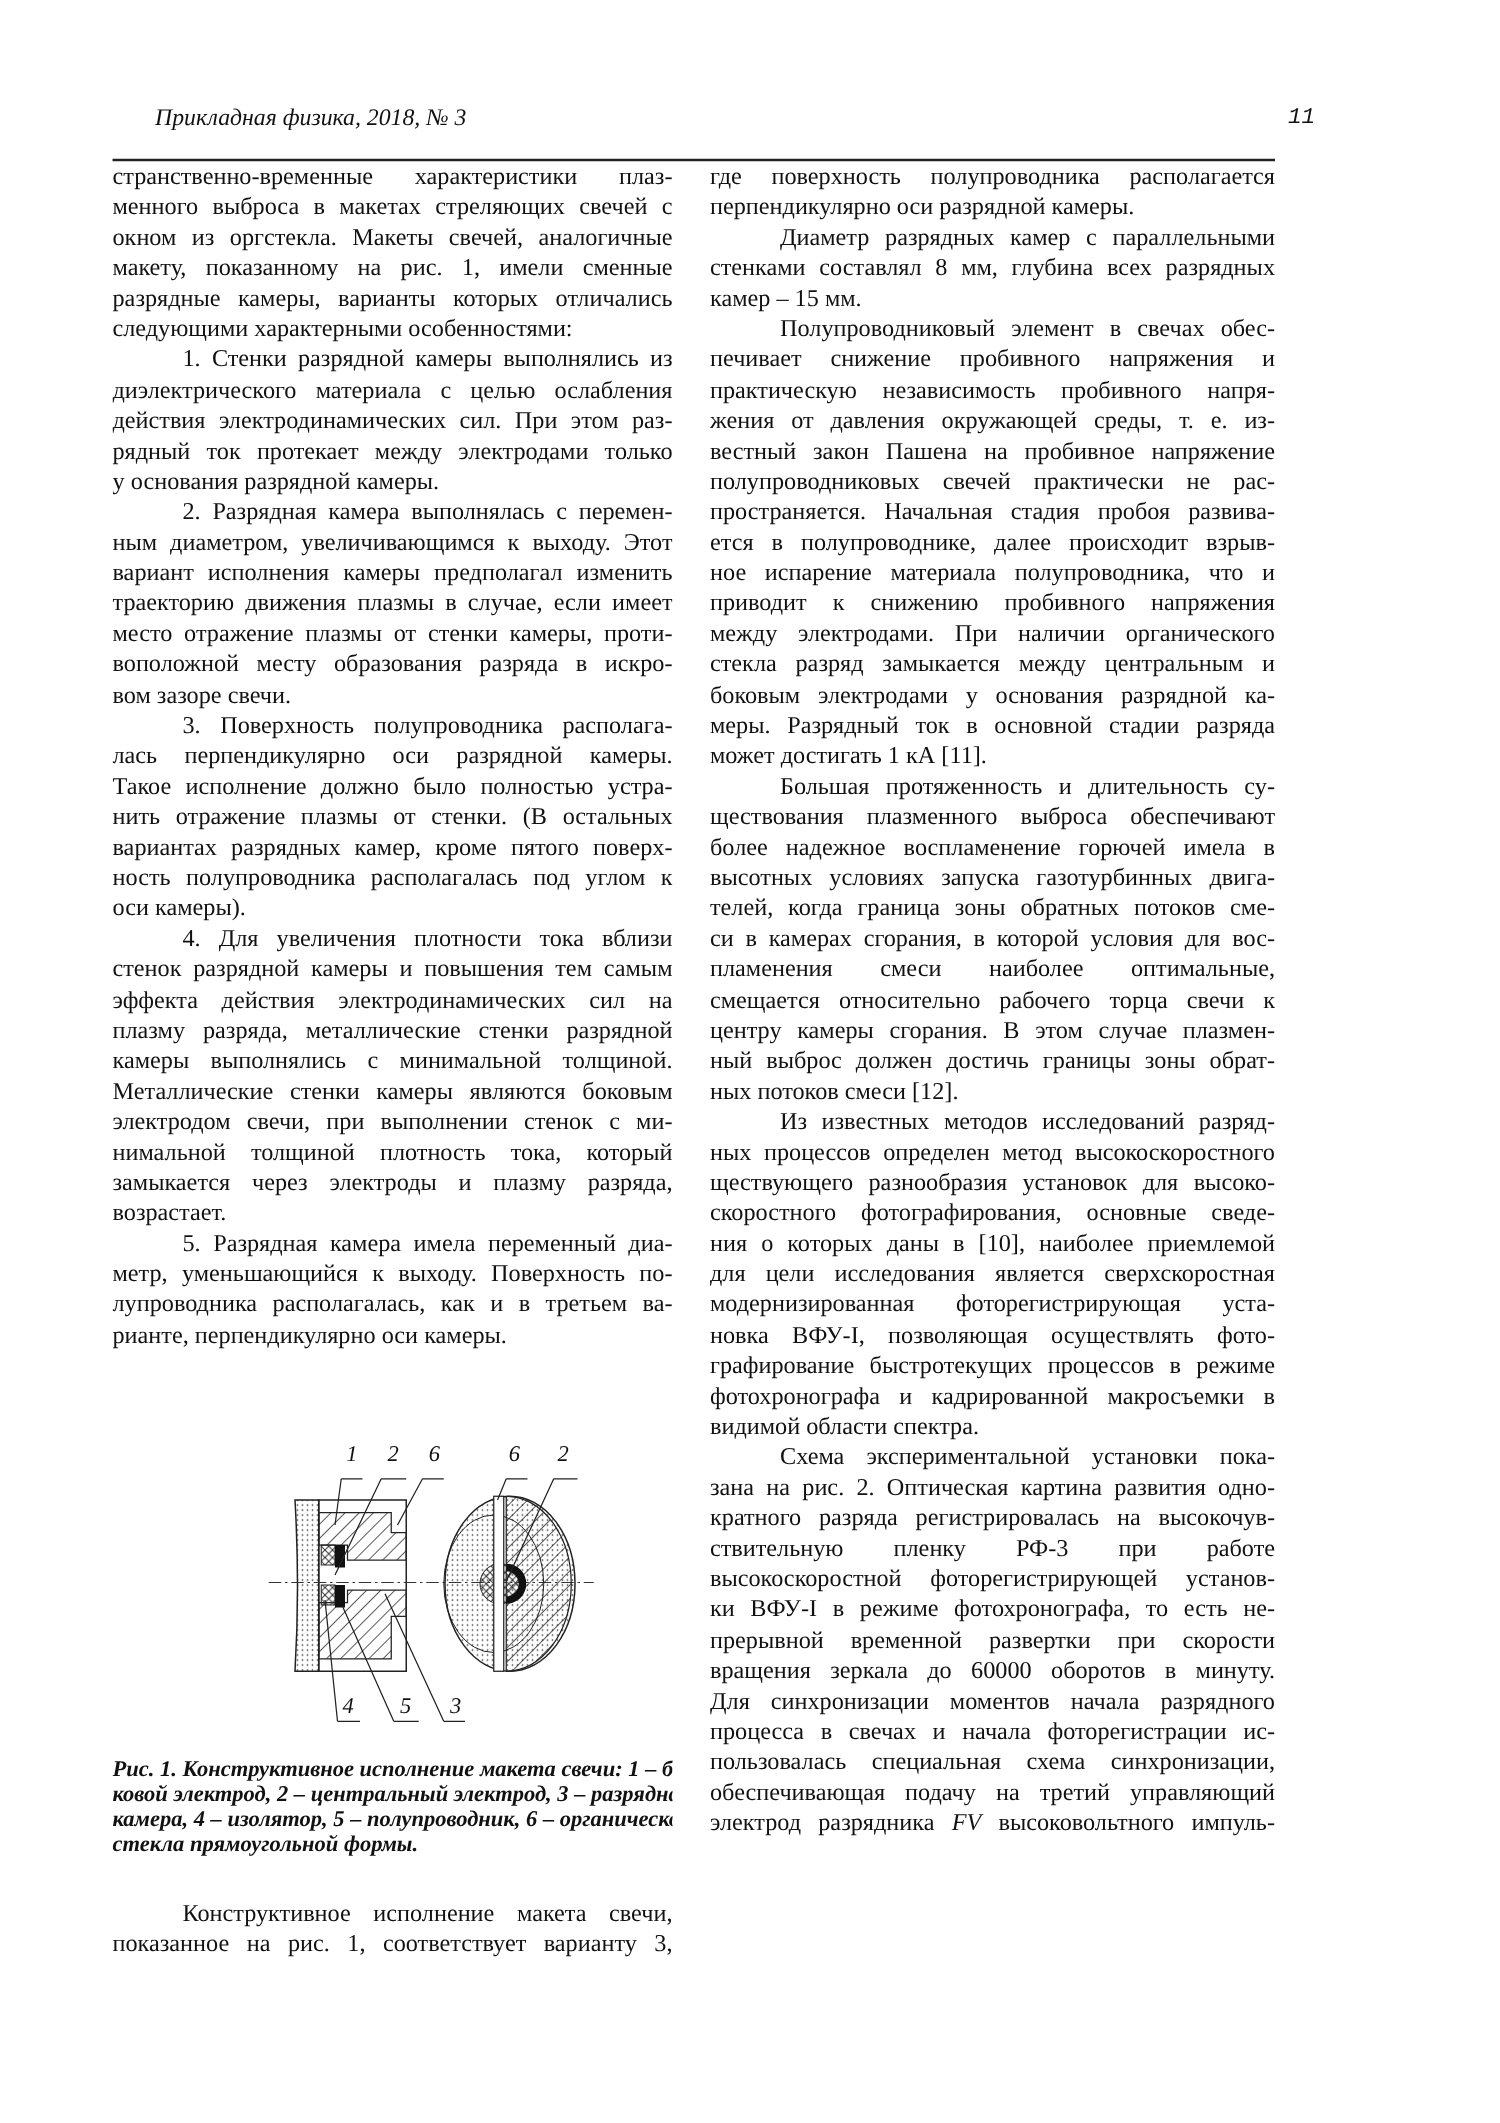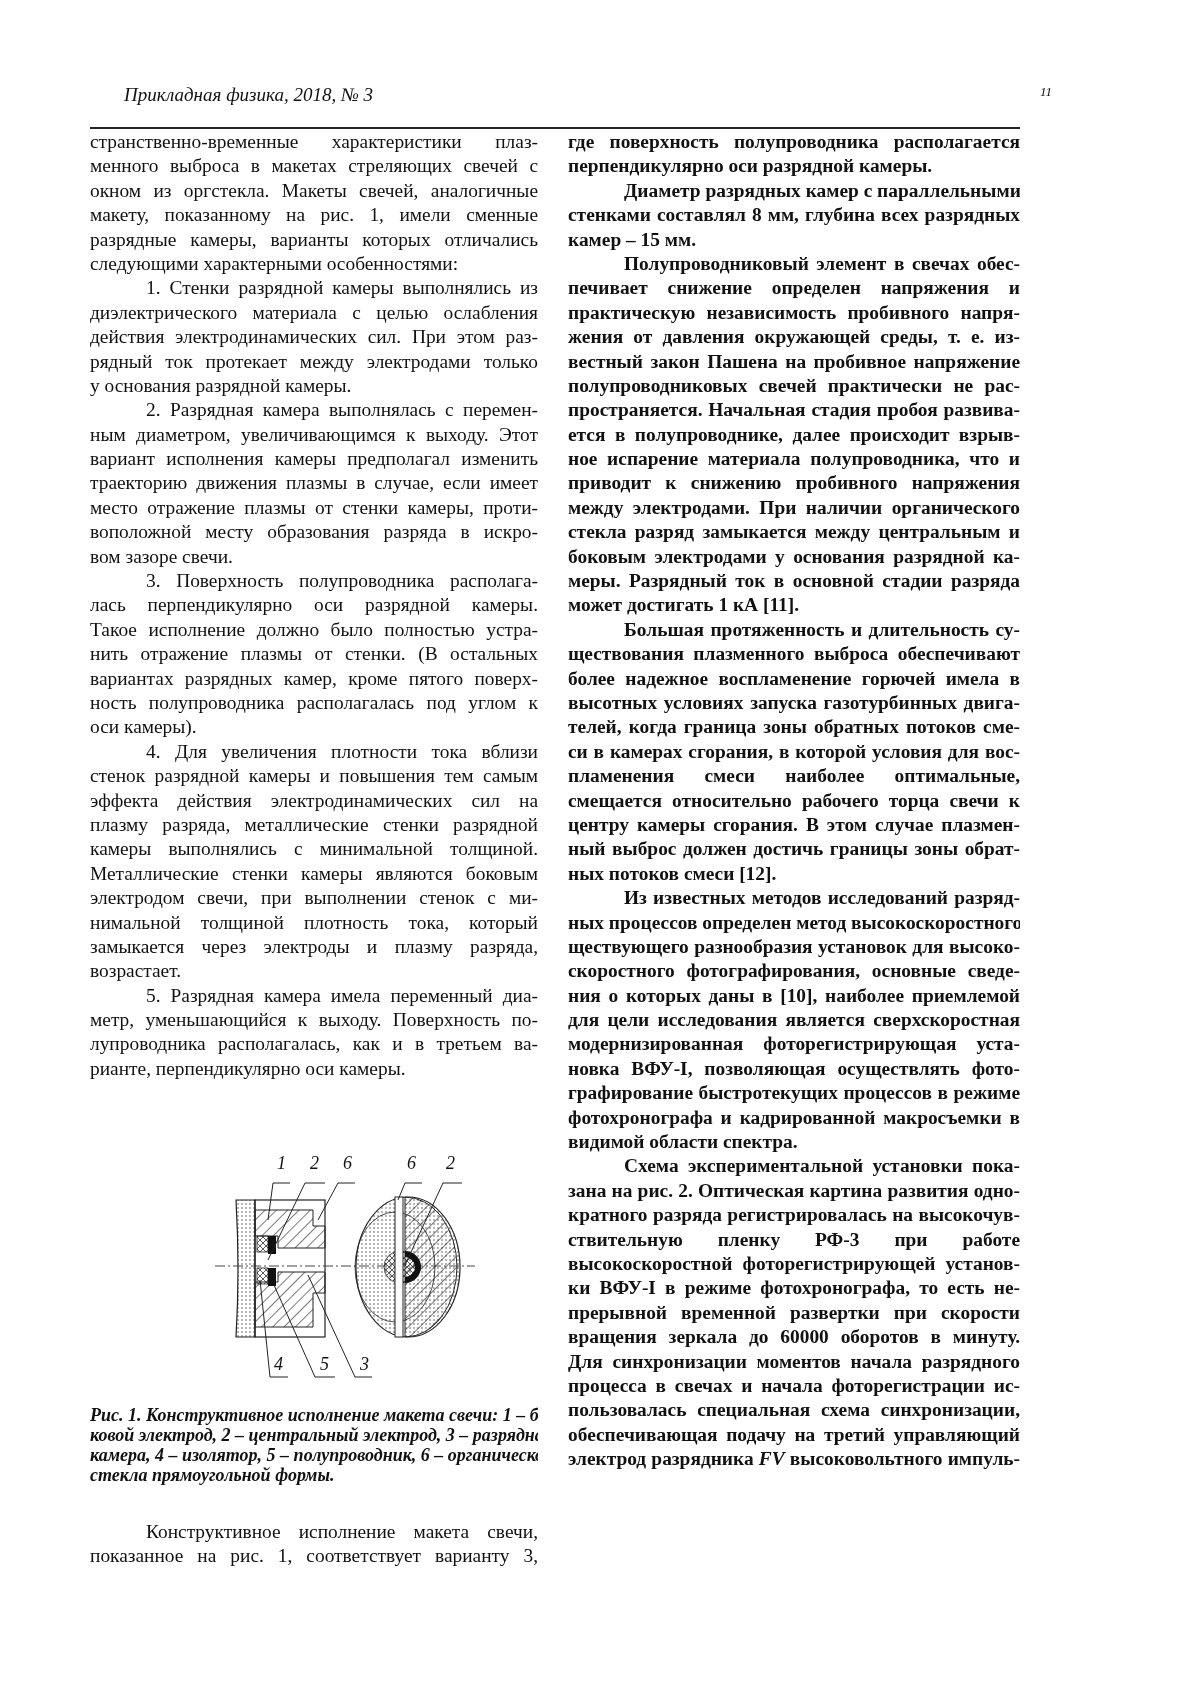--- a/index.html
+++ b/index.html
@@ -1,25 +1,25 @@
 <!DOCTYPE html>
 <html><head>
 <meta charset="utf-8">
 <style>
   html, body { margin:0; padding:0; background:#ffffff; }
   body { width:1200px; height:1698px; position:relative; overflow:hidden;
          font-family:"Liberation Serif","DejaVu Serif",serif; color:#111; }
   .header { position:absolute; left:76px; top:84px; width:928px; height:30px;margin-left:48px; }
   .journal { position:absolute; left:0; top:0; font-style:italic; font-size:19px; }
-  .pageno { position:absolute; right:0; top:0; font-style:italic; font-size:13px; }
+  .pageno { position:absolute; right:0; top:0; font-style:italic; font-size:18px;font-family:Liberation Mono, monospace; }
   .rule { position:absolute; left:90px; top:127px; width:930px; height:2px; background:#222; }
 
   .col { position:absolute; top:130px; }
   .col.left { left:90px; width:448px; }
-  .col.right { left:568px; width:452px;font-weight:bold; }
+  .col.right { left:568px; width:452px; }
 
   .line { display:block; height:24.4px; line-height:24.4px; font-size:19.4px;
           text-align:justify; text-align-last:justify; white-space:nowrap; overflow:hidden; }
   .line.last { text-align-last:left; }
   .line.indent { padding-left:56px; }
   .line .it { font-style:italic; }
 
   .figure { position:absolute; left:200px; top:1150px; width:280px; height:250px; }
   .caption { position:absolute; left:90px; top:1405px; width:448px; }
   .caption .cline { display:block; height:20px; line-height:20px; font-size:18px; font-weight:bold; font-style:italic;
@@ -145,21 +145,21 @@
   <span class="line">показанное на рис. 1, соответствует варианту 3,</span>
 </div>
 
 <div class="col right">
   <span class="line">где поверхность полупроводника располагается</span>
   <span class="line last">перпендикулярно оси разрядной камеры.</span>
   <span class="line indent">Диаметр разрядных камер с параллельными</span>
   <span class="line">стенками составлял 8 мм, глубина всех разрядных</span>
   <span class="line last">камер – 15 мм.</span>
   <span class="line indent">Полупроводниковый элемент в свечах обес-</span>
-  <span class="line">печивает снижение определен напряжения и</span>
+  <span class="line">печивает снижение пробивного напряжения и</span>
   <span class="line">практическую независимость пробивного напря-</span>
   <span class="line">жения от давления окружающей среды, т. е. из-</span>
   <span class="line">вестный закон Пашена на пробивное напряжение</span>
   <span class="line">полупроводниковых свечей практически не рас-</span>
   <span class="line">пространяется. Начальная стадия пробоя развива-</span>
   <span class="line">ется в полупроводнике, далее происходит взрыв-</span>
   <span class="line">ное испарение материала полупроводника, что и</span>
   <span class="line">приводит к снижению пробивного напряжения</span>
   <span class="line">между электродами. При наличии органического</span>
   <span class="line">стекла разряд замыкается между центральным и</span>

